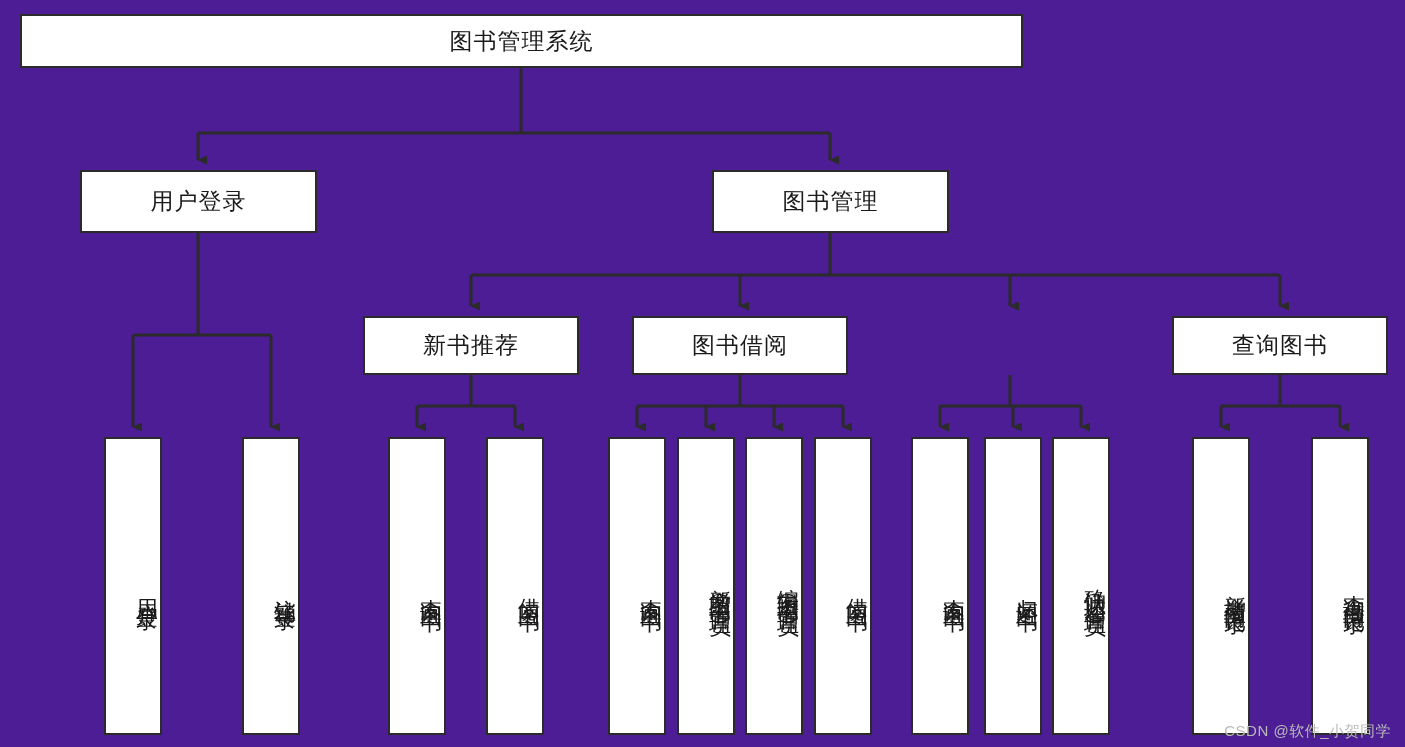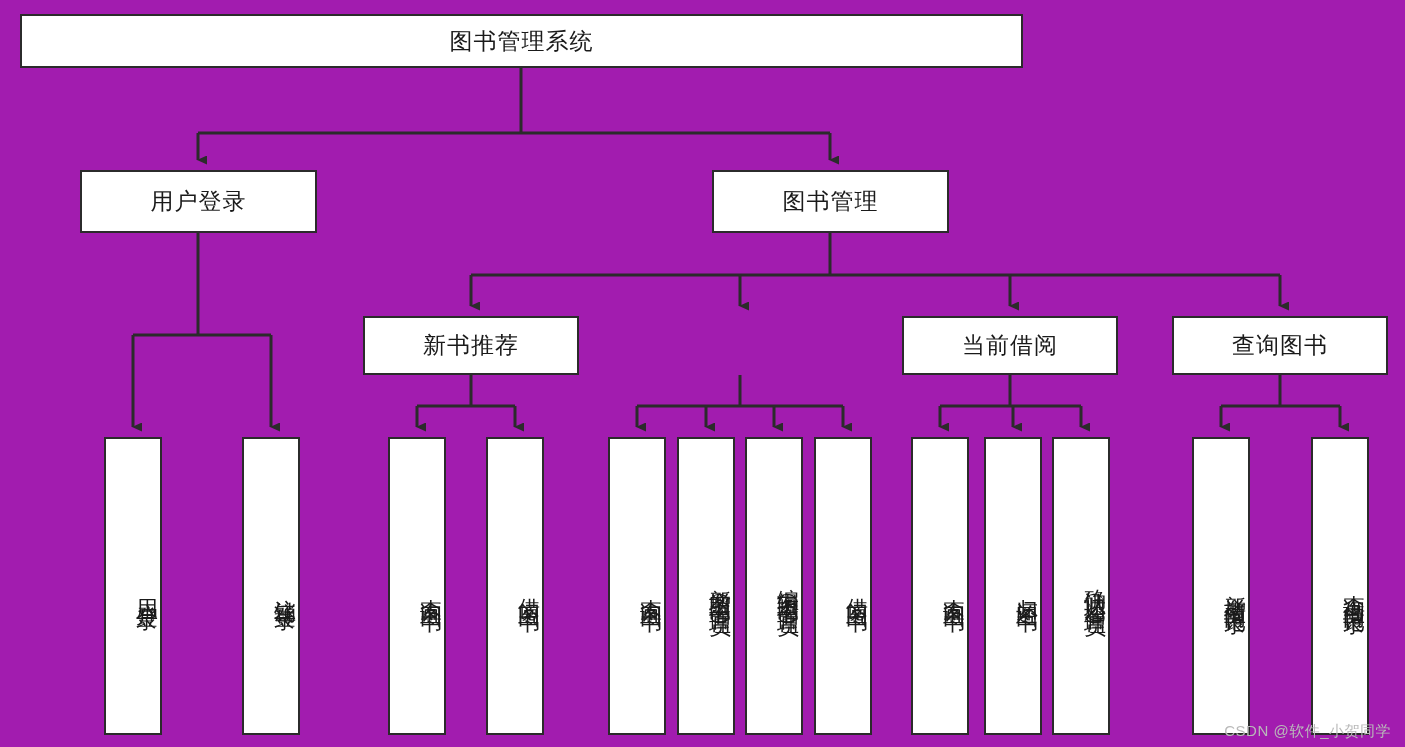--- a/index.html
+++ b/index.html
@@ -7,21 +7,21 @@
     padding: 0;
     background: #ffffff;
   }
   body {
     font-family: "Liberation Sans", "DejaVu Sans", sans-serif;
   }
   #diagram-root {
     position: relative;
     width: 1405px;
     height: 747px;
-    background: #a21caf;
+    background: #4c1d95;
     overflow: hidden;
   }
   #diagram-svg {
     position: absolute;
     left: 0;
     top: 0;
     width: 1405px;
     height: 747px;
   }
   .node-box {
@@ -122,22 +122,22 @@
   <div class="node-box horizontal" id="box-user-login" style="left: 80px; top: 170px; width: 237px; height: 63px;">
     <span class="node-label">用户登录</span>
   </div>
   <div class="node-box horizontal" id="box-new-book-rec" style="left: 363px; top: 316px; width: 216px; height: 59px;">
     <span class="node-label">新书推荐</span>
   </div>
 
   <div class="node-box horizontal" id="box-book-manage" style="left: 712px; top: 170px; width: 237px; height: 63px;">
     <span class="node-label">图书管理</span>
   </div>
-  <div class="node-box horizontal" id="box-current-borrow" style="left: 902px; top: 316px; width: 216px; height: 59px;">
-    <span class="node-label">当前借阅</span>
+  <div class="node-box horizontal" id="box-book-borrow" style="left: 632px; top: 316px; width: 216px; height: 59px;">
+    <span class="node-label">图书借阅</span>
   </div>
   <div class="node-box horizontal" id="box-borrow-record" style="left: 1172px; top: 316px; width: 216px; height: 59px;">
     <span class="node-label">查询图书</span>
   </div>
 
   <div class="node-box vertical" id="box-leaf-0" style="left: 104px; top: 437px; width: 58px; height: 298px;">
     <span>用户登录</span>
   </div>
   <div class="node-box vertical" id="box-leaf-1" style="left: 242px; top: 437px; width: 58px; height: 298px;">
     <span>注销登录</span>

